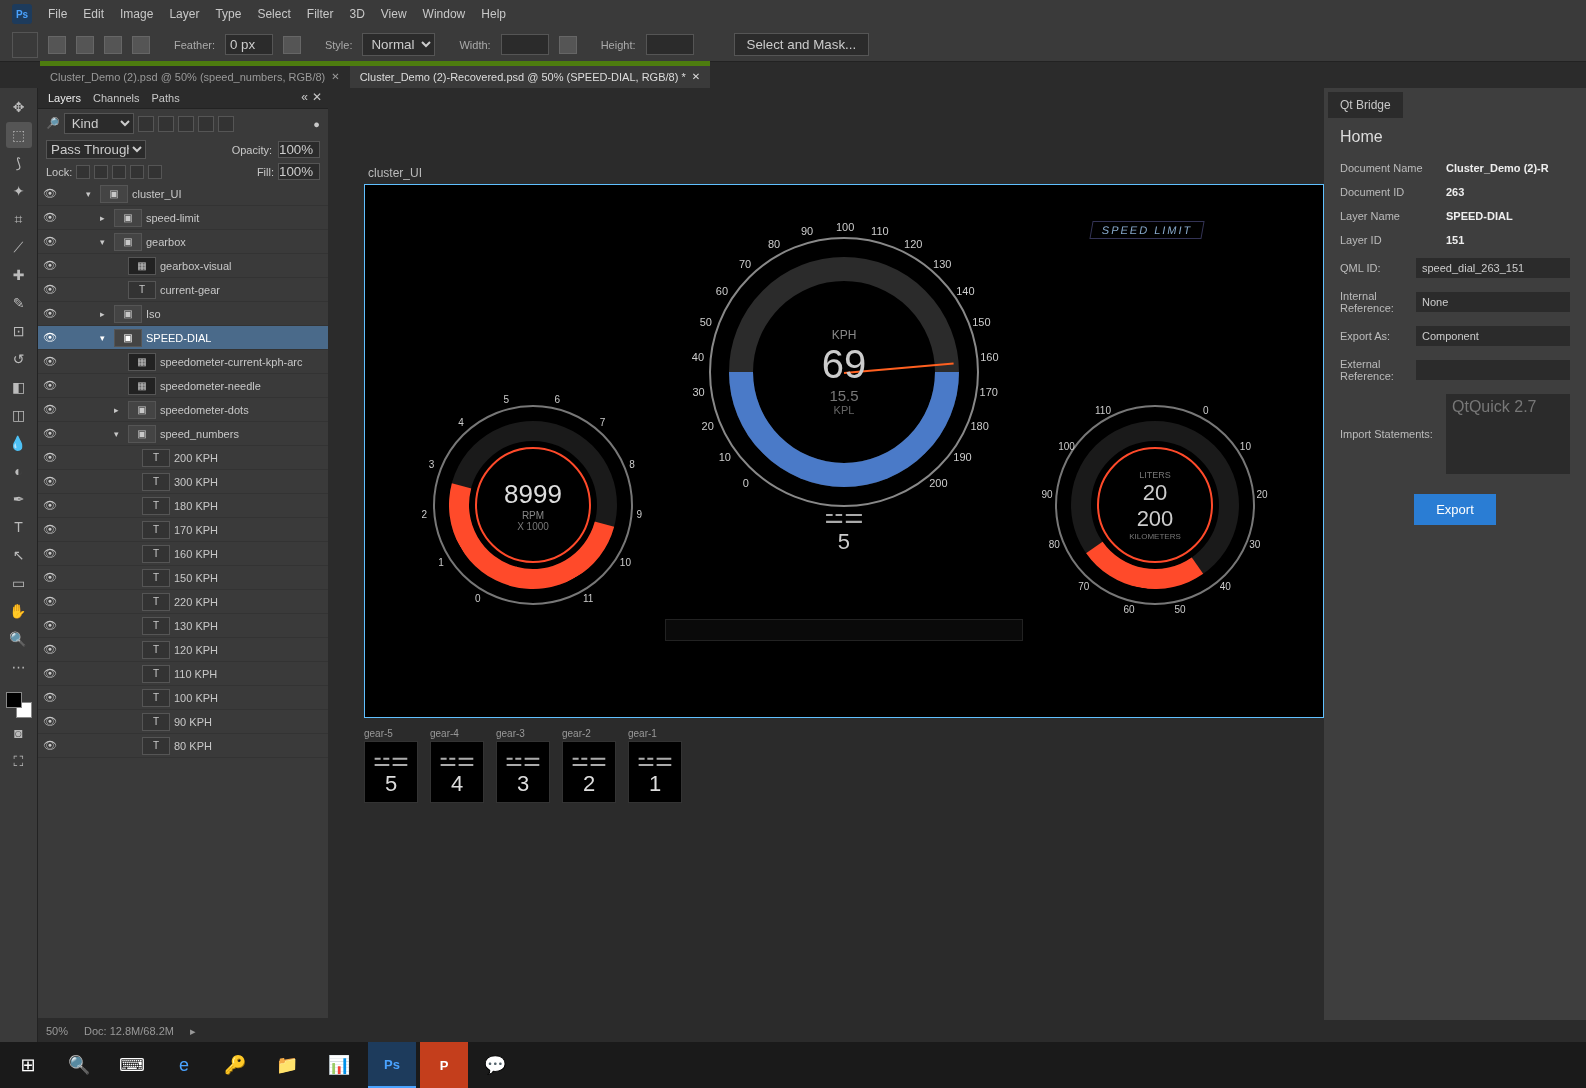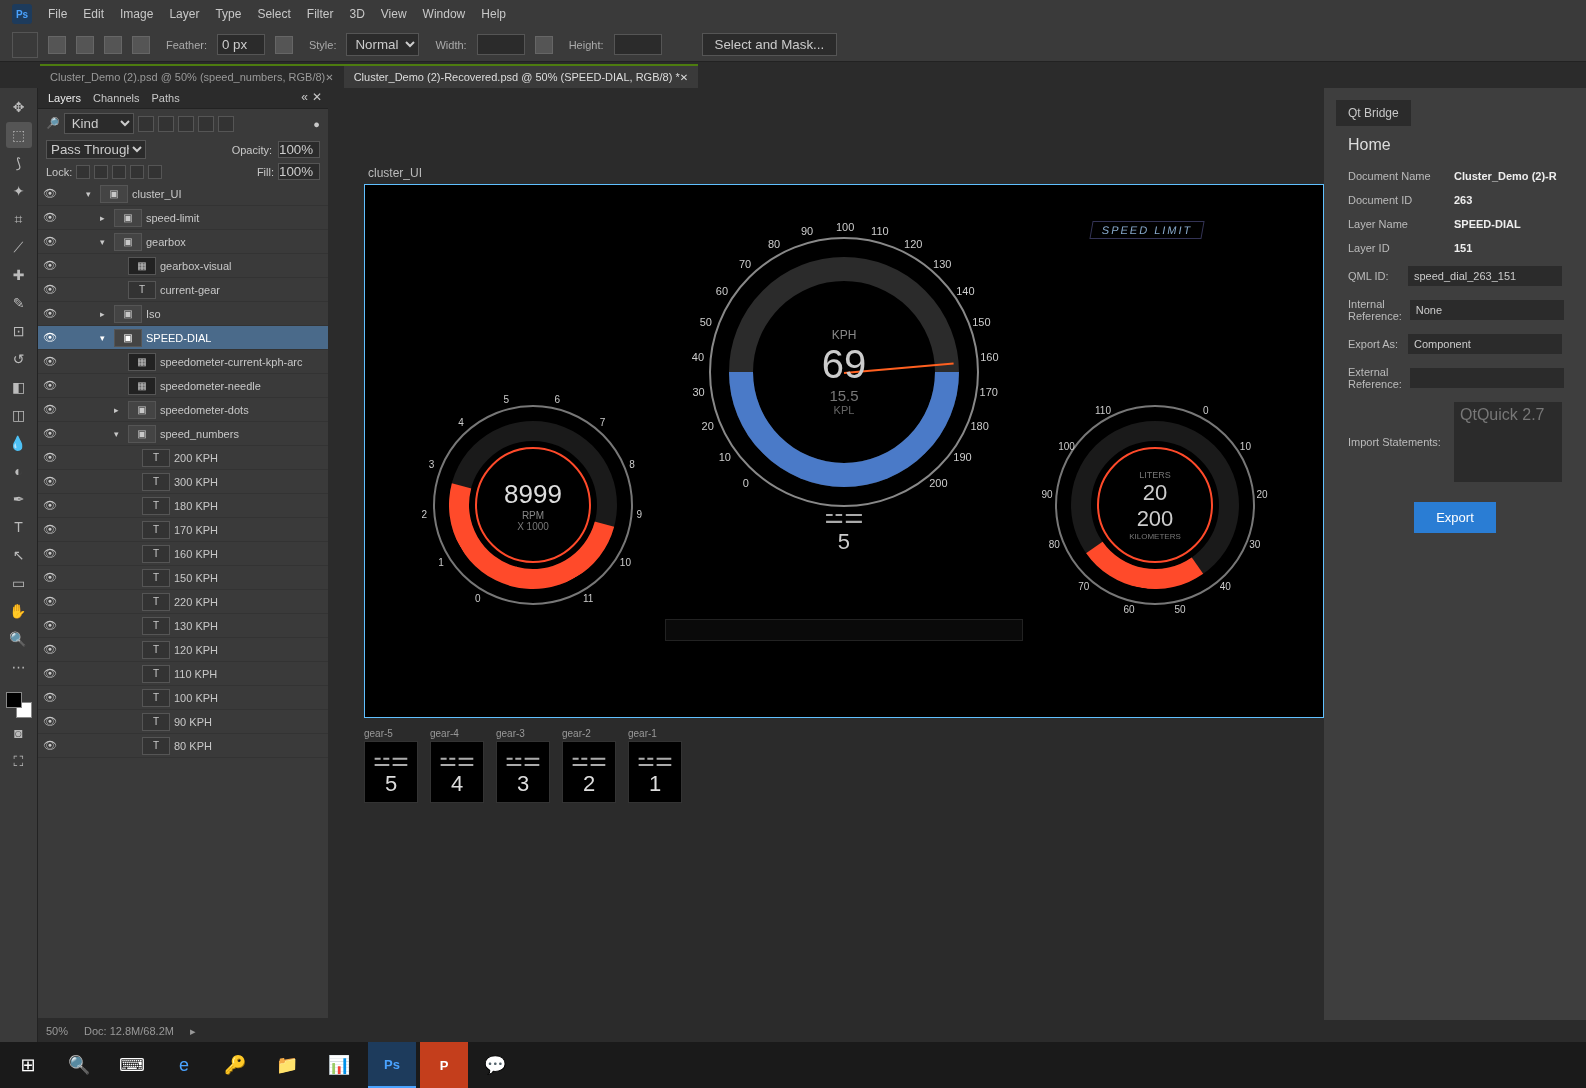--- a/index.html
+++ b/index.html
@@ -7,28 +7,28 @@
 
 
 .menubar { height: 28px; background: #3a3a3a; display: flex; align-items: center; gap: 16px; padding-left: 12px; }
 .menubar .app-icon { width: 20px; height: 20px; background: #1d3b5c; border-radius: 3px; display: flex; align-items: center; justify-content: center; font-size: 10px; color: #4aa3ff; font-weight: bold; }
 .menubar span { cursor: default; }
 
 
 .optbar { height: 34px; background: #3a3a3a; border-bottom: 1px solid #222; display: flex; align-items: center; gap: 10px; padding-left: 12px; font-size: 11px; }
 .optbar .tool-preview { width: 26px; height: 26px; border: 1px solid #555; }
 .optbar .miniicon { width: 18px; height: 18px; background: #555; border: 1px solid #666; }
-.optbar label { color: #aaa; margin-left: 6px; }
+.optbar label { color: #aaa; margin-left: 14px; }
 .optbar input.tiny { width: 48px; background: #2b2b2b; border: 1px solid #555; color: #ccc; padding: 2px 4px; }
 .optbar select { background: #2b2b2b; border: 1px solid #555; color: #ccc; padding: 2px 4px; }
 .optbar .maskbtn { margin-left: 30px; background: #2b2b2b; border: 1px solid #555; padding: 3px 12px; color: #ccc; }
 
 
 .tabstrip { height: 26px; background: #2b2b2b; display: flex; align-items: flex-end; padding-left: 40px; font-size: 11px; }
-.tabstrip .tab { padding: 5px 10px; background: #2b2b2b; border-top: 2px solid #4d7c0f; color: #999; display: flex; align-items: flex-end; }
+.tabstrip .tab { padding: 5px 10px; background: #2b2b2b; border-top: 5px solid #4d7c0f; color: #999; display: flex; align-items: flex-start; gap: 6px; }
 .tabstrip .tab.active { background: #3a3a3a; color: #ddd; }
 .tabstrip .tab .close { font-size: 10px; }
 
 
 .workspace { position: absolute; top: 88px; bottom: 46px; left: 0; right: 0; display: flex; }
 
 
 .toolbox { width: 38px; background: #3a3a3a; border-right: 1px solid #222; display: flex; flex-direction: column; align-items: center; padding-top: 6px; gap: 2px; }
 .toolbox .tool { width: 26px; height: 26px; display: flex; align-items: center; justify-content: center; color: #bbb; font-size: 14px; cursor: pointer; border-radius: 3px; }
 .toolbox .tool.active { background: #555; }
@@ -118,21 +118,21 @@
 
 
 .asset-strip { position: absolute; left: 36px; top: 640px; display: flex; gap: 8px; }
 .asset { width: 58px; }
 .asset .alabel { font-size: 10px; color: #999; margin-bottom: 2px; }
 .asset .athumb { width: 54px; height: 62px; background: #000; border: 1px solid #333; display: flex; flex-direction: column; align-items: center; justify-content: center; }
 .asset .athumb .gicon { color: #aaa; font-size: 20px; }
 .asset .athumb .gnum { color: #ddd; font-size: 22px; }
 
 
-.rightpanel { width: 262px; background: #3e3e3e; margin-left: auto; display: flex; flex-direction: column; padding: 12px; }
+.rightpanel { width: 262px; background: #3e3e3e; margin-left: auto; display: flex; flex-direction: column; padding: 4px; }
 .rightpanel .rtab { background: #2b2b2b; padding: 6px 12px; font-size: 12px; width: fit-content; }
 .rightpanel h3 { font-size: 16px; font-weight: normal; color: #ddd; padding: 10px 12px; }
 .rightpanel .proprow { display: flex; align-items: center; padding: 6px 12px; font-size: 11px; gap: 8px; }
 .rightpanel .proprow .plabel { width: 98px; color: #bbb; }
 .rightpanel .proprow .pval { color: #eee; font-weight: bold; flex: 1; overflow: hidden; text-overflow: ellipsis; white-space: nowrap; }
 .rightpanel .proprow input { background: #2b2b2b; border: none; color: #ccc; padding: 4px 6px; flex: 1; font-size: 11px; }
 .rightpanel .proprow textarea { background: #2b2b2b; border: none; color: #777; padding: 4px 6px; flex: 1; height: 80px; font-size: 16px; resize: none; }
 .rightpanel .exportbtn { background: #2a7dd4; color: #fff; border: none; padding: 8px 22px; font-size: 13px; margin: 14px auto; cursor: pointer; }
 
 

